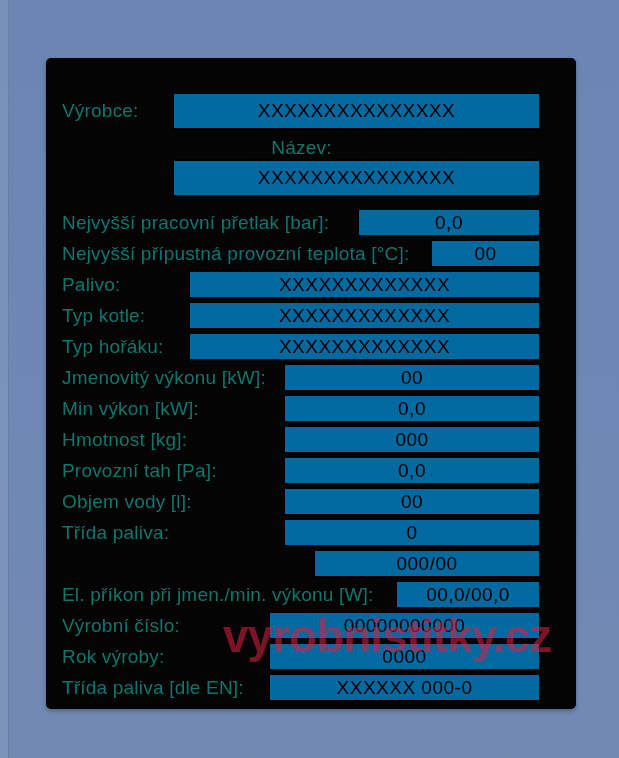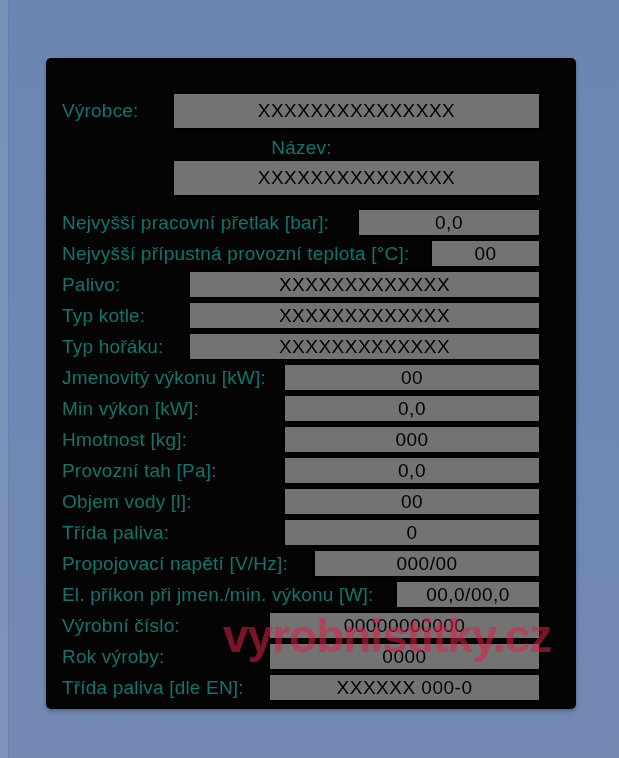--- a/index.html
+++ b/index.html
@@ -32,21 +32,21 @@
   .row.mb11 { margin-bottom: 11px; flex-direction: column; }
   .lbl {
     font-size: 19px; color: #0f766e;
     white-space: nowrap; letter-spacing: 0.2px;
     flex: 0 0 auto;
   }
   .box {
     margin-left: auto;
     box-sizing: border-box;
     height: 29px;
-    background: #737373;
+    background: #0369a1;
     border: 2px solid #000000;
     display: flex; align-items: center; justify-content: center;
     font-size: 19px; color: #000000;
     white-space: nowrap;
     letter-spacing: 0.5px;
   }
   .box.tall { height: 38px; }
   .w369 { width: 369px; } .w353 { width: 353px; } .w273 { width: 273px; }
   .w258 { width: 258px; } .w228 { width: 228px; } .w184 { width: 184px; }
   .w146 { width: 146px; } .w111 { width: 111px; }
@@ -127,21 +127,20 @@
       <span class="lbl">Objem vody [l]:</span>
       <span class="box w258">00</span>
     </div>
 
     <div class="row">
       <span class="lbl">Třída paliva:</span>
       <span class="box w258">0</span>
     </div>
 
     <div class="row">
-      <span class="lbl">Propojovací napětí [V/Hz]:</span>
       <span class="box w228">000/00</span>
     </div>
 
     <div class="row">
       <span class="lbl">El. příkon při jmen./min. výkonu [W]:</span>
       <span class="box w146">00,0/00,0</span>
     </div>
 
     <div class="row">
       <span class="lbl">Výrobní číslo:</span>

